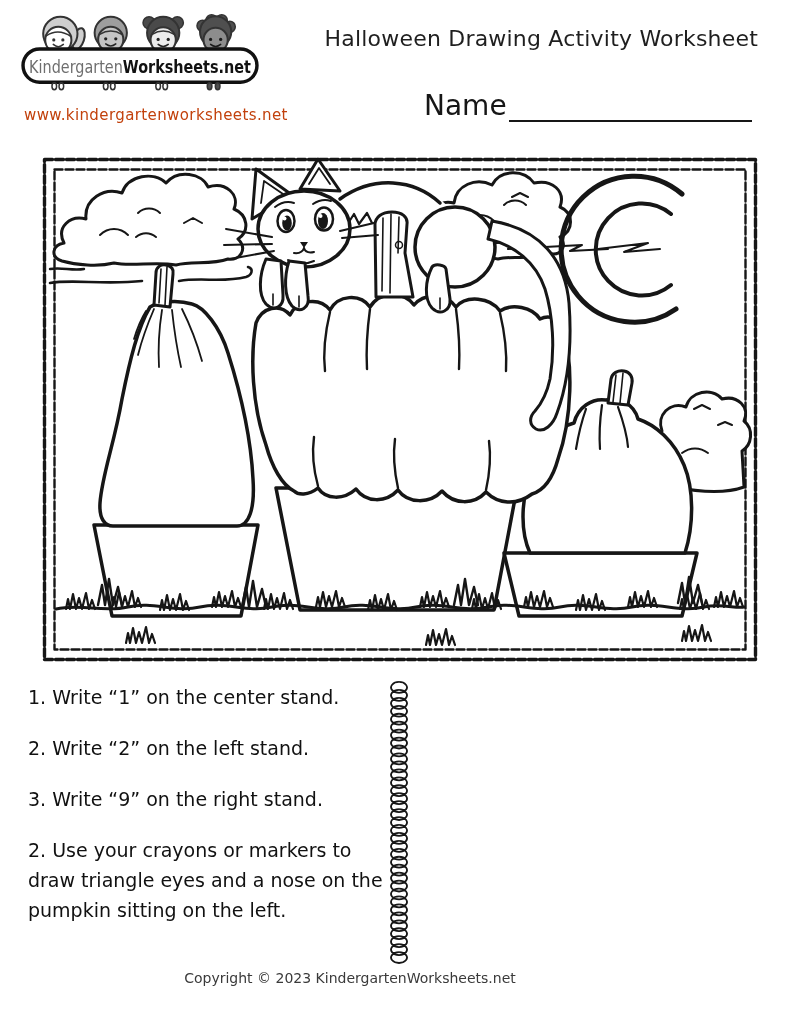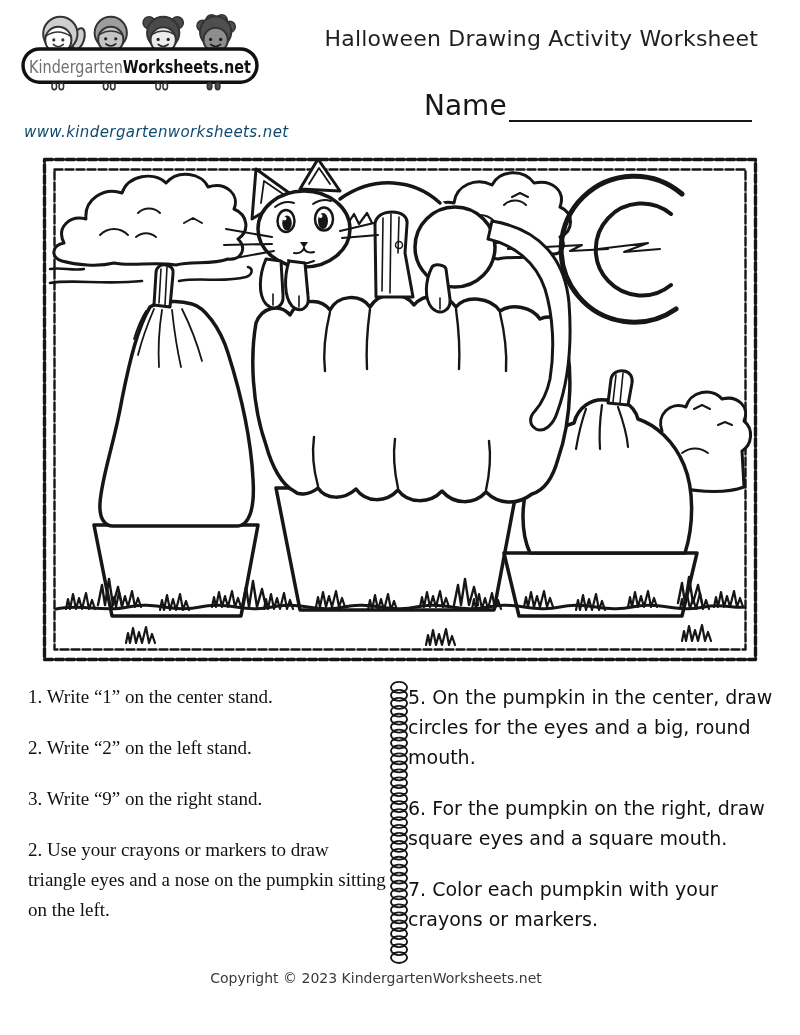--- a/index.html
+++ b/index.html
@@ -1,35 +1,35 @@
 <!DOCTYPE html>
 <html><head>
 <meta charset="utf-8">
 <style>
   html,body{margin:0;padding:0;background:#ffffff;}
   #page{position:relative;width:800px;height:1035px;background:#fff;overflow:hidden;
         font-family:"DejaVu Sans","Liberation Sans",sans-serif;color:#161616;}
   
   #logo-svg{position:absolute;left:20px;top:12px;width:240px;height:84px;}
-  #site-url{position:absolute;left:24px;top:123px;font-size:15px;letter-spacing:.4px;color:#0c4a6e;font-style:italic;}
+  #site-url{position:absolute;left:24px;top:106px;font-size:15px;letter-spacing:.4px;color:#c2410c;}
   #page-title{position:absolute;right:42px;top:26px;font-size:22px;letter-spacing:.2px;color:#1f1f1f;
               font-weight:500;white-space:nowrap;}
   #name-row{position:absolute;left:424px;top:90px;width:328px;display:flex;align-items:center;}
   #name-row .lbl{font-size:28px;color:#161616;line-height:1;}
   #name-row .line{flex:1;border-bottom:2.2px solid #161616;margin-left:2px;height:30px;}
   
   #scene-svg{position:absolute;left:42px;top:157px;width:716px;height:505px;}
   
   .col{position:absolute;top:682px;font-size:19px;line-height:30px;color:#111;}
-  #col-left{left:28px;width:360px;font-family:Liberation Serif, serif;}
+  #col-left{left:28px;width:360px;}
   #col-right{left:408px;width:372px;}
   .col p{margin:0 0 21px 0;}
   #coil-svg{position:absolute;left:382px;top:676px;width:26px;height:288px;}
   
-  #footer{position:absolute;left:0;top:969px;width:700px;text-align:center;color:#3a3a3a;font-size:14px;line-height:19px;padding-left:26px;}
+  #footer{position:absolute;left:0;top:969px;width:700px;text-align:center;color:#3a3a3a;font-size:14px;line-height:19px;}
 </style>
 </head>
 <body>
 
 <div id="page">
 
   <svg id="logo-svg" viewBox="0 0 238 82">
     <g stroke-linecap="round">
 
       <ellipse cx="58" cy="26" rx="5.5" ry="11" fill="#cfcfcf" stroke="#333" stroke-width="2" transform="rotate(18 58 26)"></ellipse>
@@ -212,23 +212,18 @@
     <p>1. Write “1” on the center stand.</p>
     <p>2. Write “2” on the left stand.</p>
     <p>3. Write “9” on the right stand.</p>
     <p>2. Use your crayons or markers to draw triangle eyes and a nose on the pumpkin sitting on the left.</p>
   </div>
 
   <svg id="coil-svg" viewBox="0 0 26 290">
     <path fill="none" stroke="#161616" stroke-width="1.8" d="M17,6 a8,5.5 0 1 0 0.1,0 m-0.1,8 a8,5.5 0 1 0 0.1,0 m-0.1,8 a8,5.5 0 1 0 0.1,0 m-0.1,8 a8,5.5 0 1 0 0.1,0 m-0.1,8 a8,5.5 0 1 0 0.1,0 m-0.1,8 a8,5.5 0 1 0 0.1,0 m-0.1,8 a8,5.5 0 1 0 0.1,0 m-0.1,8 a8,5.5 0 1 0 0.1,0 m-0.1,8 a8,5.5 0 1 0 0.1,0 m-0.1,8 a8,5.5 0 1 0 0.1,0 m-0.1,8 a8,5.5 0 1 0 0.1,0 m-0.1,8 a8,5.5 0 1 0 0.1,0 m-0.1,8 a8,5.5 0 1 0 0.1,0 m-0.1,8 a8,5.5 0 1 0 0.1,0 m-0.1,8 a8,5.5 0 1 0 0.1,0 m-0.1,8 a8,5.5 0 1 0 0.1,0 m-0.1,8 a8,5.5 0 1 0 0.1,0 m-0.1,8 a8,5.5 0 1 0 0.1,0 m-0.1,8 a8,5.5 0 1 0 0.1,0 m-0.1,8 a8,5.5 0 1 0 0.1,0 m-0.1,8 a8,5.5 0 1 0 0.1,0 m-0.1,8 a8,5.5 0 1 0 0.1,0 m-0.1,8 a8,5.5 0 1 0 0.1,0 m-0.1,8 a8,5.5 0 1 0 0.1,0 m-0.1,8 a8,5.5 0 1 0 0.1,0 m-0.1,8 a8,5.5 0 1 0 0.1,0 m-0.1,8 a8,5.5 0 1 0 0.1,0 m-0.1,8 a8,5.5 0 1 0 0.1,0 m-0.1,8 a8,5.5 0 1 0 0.1,0 m-0.1,8 a8,5.5 0 1 0 0.1,0 m-0.1,8 a8,5.5 0 1 0 0.1,0 m-0.1,8 a8,5.5 0 1 0 0.1,0 m-0.1,8 a8,5.5 0 1 0 0.1,0 m-0.1,8 a8,5.5 0 1 0 0.1,0 m-0.1,8 a8,5.5 0 1 0 0.1,0"></path>
   </svg>
 
-  <div id="col-right" class="col">
-    <p>5. On the pumpkin in the center, draw circles for the eyes and a big, round mouth.</p>
-    <p>6. For the pumpkin on the right, draw square eyes and a square mouth.</p>
-    <p>7. Color each pumpkin with your crayons or markers.</p>
-  </div>
 
   <div id="footer">
     <div>Copyright © 2023 KindergartenWorksheets.net</div>
   </div>
 
 </div>
 
 </body></html>

